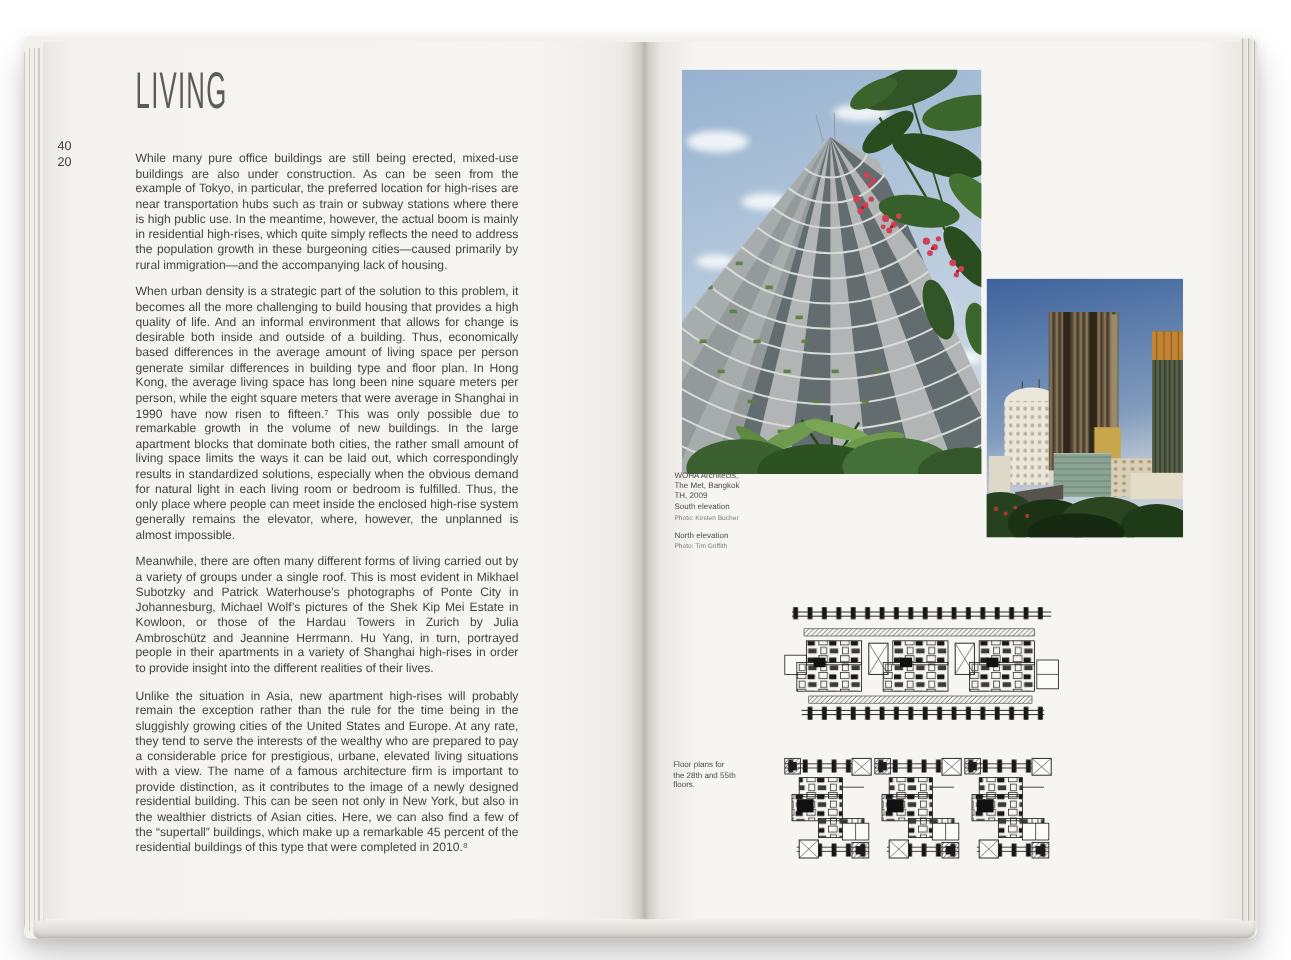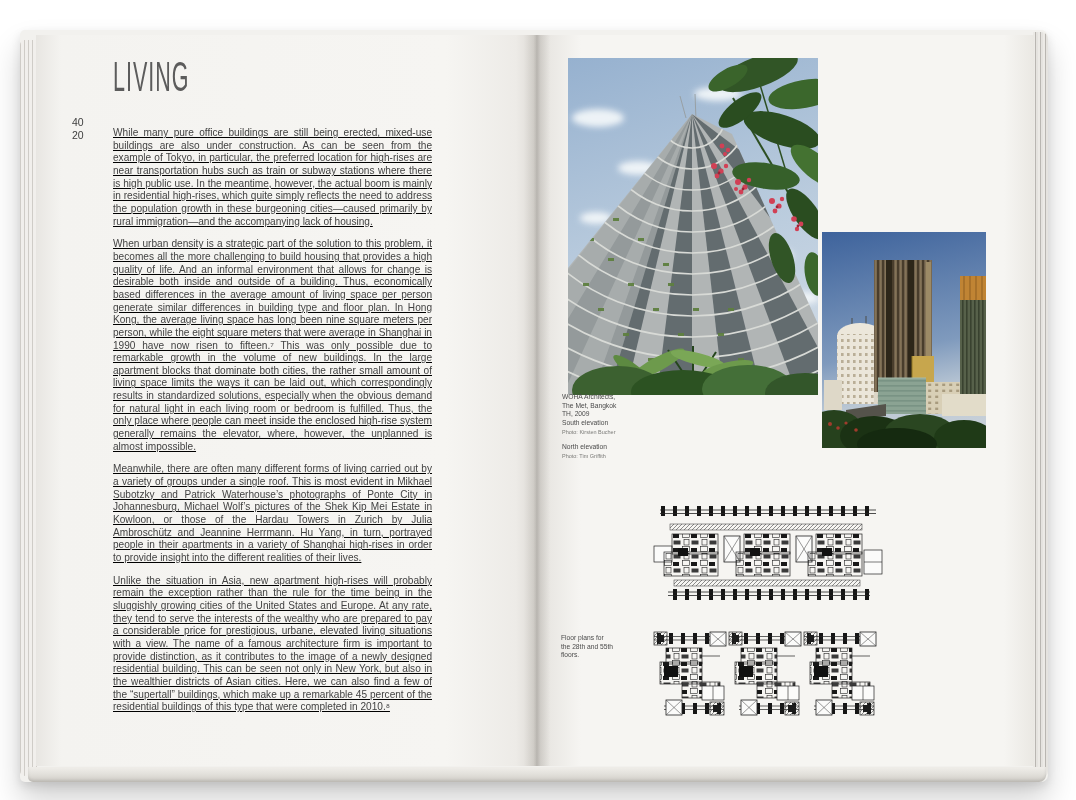--- a/index.html
+++ b/index.html
@@ -17,25 +17,25 @@
         background:linear-gradient(#f0eeea 0%,#e3e1dc 45%,#cfccc6 100%);
         box-shadow:inset 0 -2px 3px rgba(0,0,0,.10);}
   .page{position:absolute;top:5px;height:731px;}
   .page-left{left:16px;width:500px;
         background:linear-gradient(90deg,#e8e6e2 0%,#f4f3f0 5%,#f6f5f2 82%,#edebe7 96%,#dcd9d4 100%);}
   .page-right{left:516px;width:498px;
         background:linear-gradient(90deg,#d8d5d0 0%,#eae8e4 3%,#f6f5f2 9%,#f6f5f2 94%,#eae8e3 100%);}
   .gutter{position:absolute;left:504px;top:5px;width:26px;height:731px;
         background:linear-gradient(90deg,rgba(0,0,0,0) 0%,rgba(85,80,70,.10) 36%,rgba(55,50,44,.20) 50%,rgba(85,80,70,.10) 64%,rgba(0,0,0,0) 100%);}
   
-  .folio{position:absolute;left:72px;top:116px;font-size:10.5px;line-height:13px;color:#3d3d3d;}
+  .folio{position:absolute;left:48px;top:116px;font-size:10.5px;line-height:13px;color:#3d3d3d;}
   .title{position:absolute;left:113px;top:55px;font-size:43px;line-height:1;color:#5c5c5c;
         font-weight:400;letter-spacing:2px;transform:scaleX(.5);transform-origin:left top;
         white-space:nowrap;}
-  .bodycol{position:absolute;left:113px;top:127px;width:319px;text-decoration:underline;}
+  .bodycol{position:absolute;left:113px;top:127px;width:319px;}
   .bodycol p{margin:0 0 10px 0;font-size:10.1px;line-height:12.65px;text-align:justify;
         color:#424242;}
   
   .photo{position:absolute;overflow:hidden;}
   .photo svg{display:block;}
   .photo-south{left:568px;top:58px;width:250px;height:337px;}
   .photo-north{left:822px;top:232px;width:164px;height:216px;}
   
   .caption{position:absolute;color:#4a4a4a;font-size:6.7px;line-height:8.7px;}
   .caption p{margin:0;}

